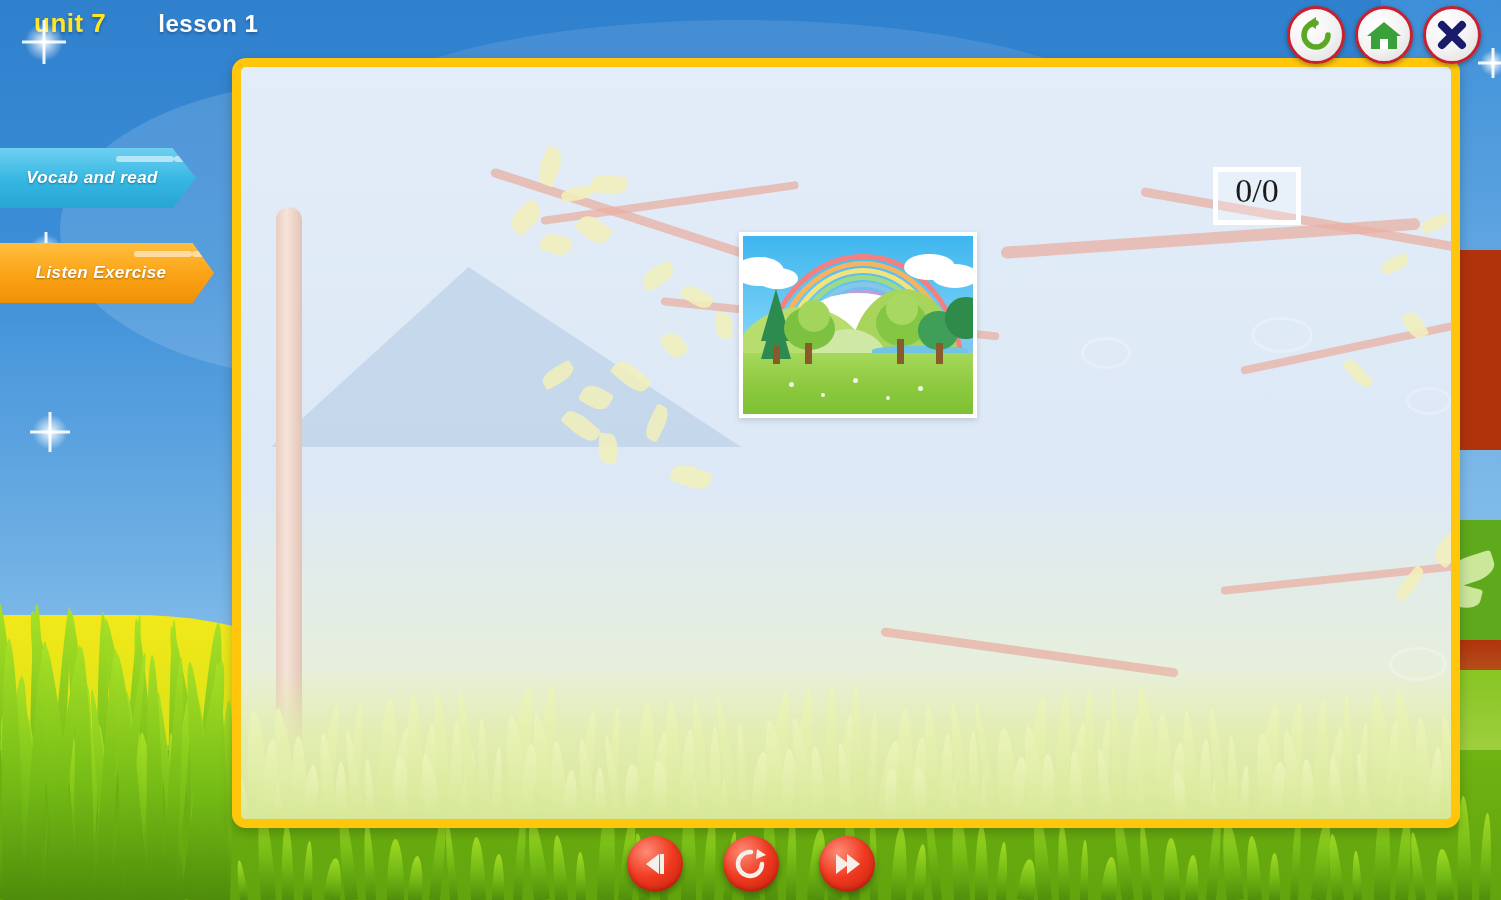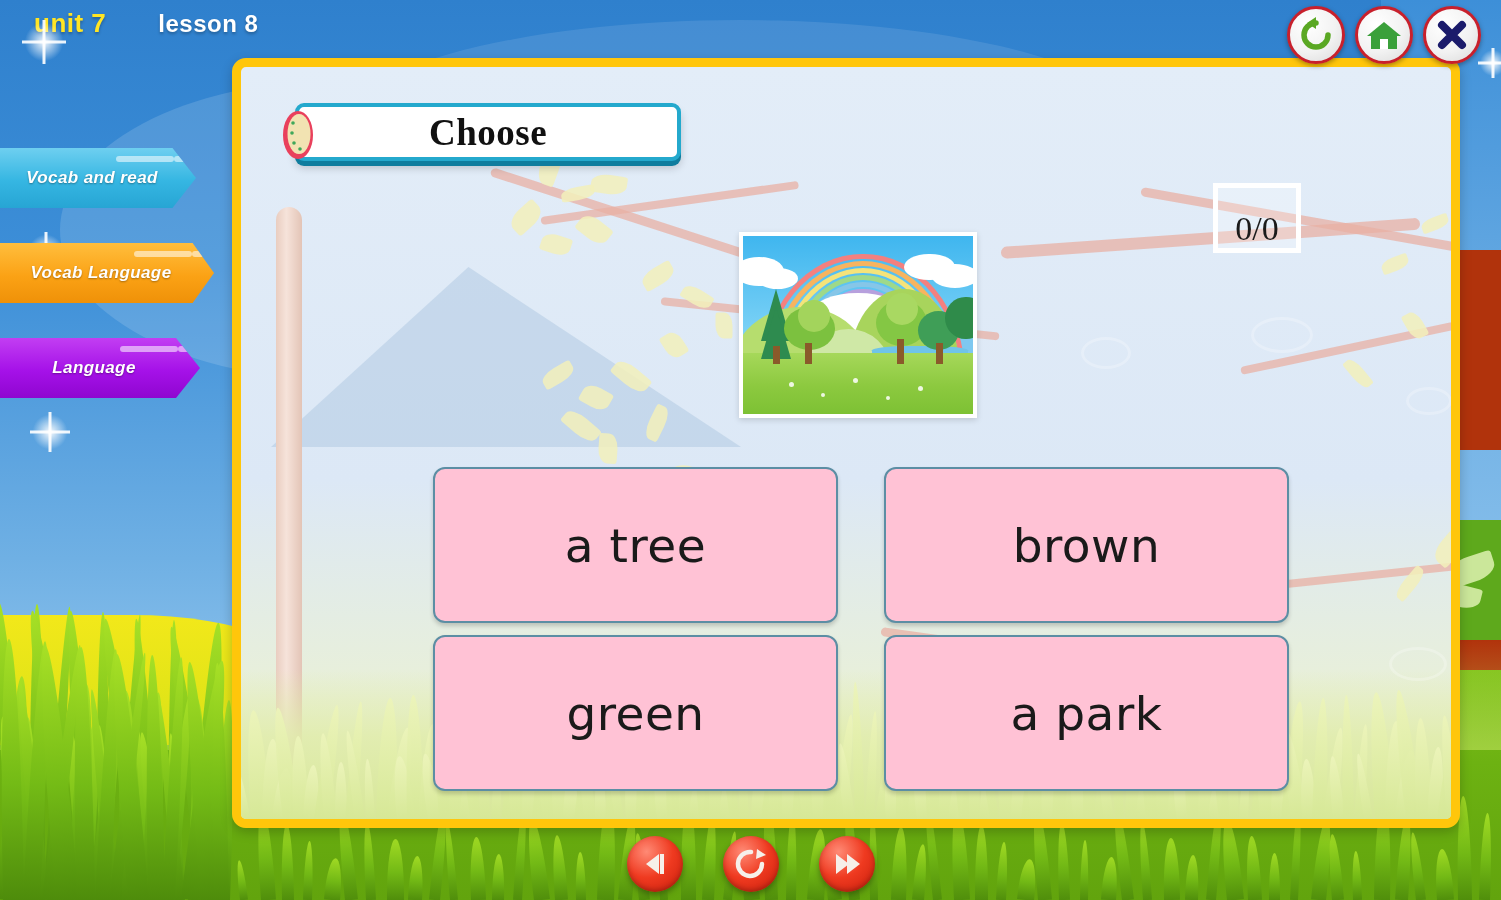--- a/index.html
+++ b/index.html
@@ -198,25 +198,25 @@
     box-sizing: border-box;
   }
   .title-text {
     font-family: "Liberation Serif", serif;
     font-size: 37px; font-weight: bold; color: #111111;
     letter-spacing: 0.5px;
   }
 
   
   .score-box {
-    position: absolute; right: 150px; top: 116px; z-index: 14;
-    width: 88px; height: 70px;
+    position: absolute; right: 150px; top: 100px; z-index: 14;
+    width: 88px; height: 58px;
     border: 5px solid #ffffff;
     background: rgba(255,255,255,0.25);
-    display: flex; align-items: flex-end; justify-content: center;
+    display: flex; align-items: flex-start; justify-content: center;
     box-sizing: border-box;
   }
   .score-text {
     font-family: "Liberation Serif", serif;
     font-size: 34px; color: #1b1b1b; font-weight: normal;
   }
 
   
   .prompt-image {
     position: absolute; left: 498px; top: 165px; z-index: 14;
@@ -478,21 +478,21 @@
       <div class="grass-blade" style="left:1374px; width:16px; height:102px; transform:rotate(1deg); opacity:.9; z-index:4;"></div>
       <div class="grass-blade" style="left:1395px; width:13px; height:85px; transform:rotate(4deg); opacity:.9; z-index:4;"></div>
       <div class="grass-blade" style="left:1416px; width:10px; height:68px; transform:rotate(-7deg); opacity:.9; z-index:4;"></div>
       <div class="grass-blade" style="left:1437px; width:17px; height:51px; transform:rotate(-4deg); opacity:.9; z-index:4;"></div>
       <div class="grass-blade" style="left:1458px; width:14px; height:104px; transform:rotate(-1deg); opacity:.9; z-index:4;"></div>
       <div class="grass-blade" style="left:1479px; width:11px; height:87px; transform:rotate(2deg); opacity:.9; z-index:4;"></div>
     </div>
 
   <div class="header-labels">
     <span class="unit-label">unit 7</span>
-    <span class="lesson-label">lesson 8</span>
+    <span class="lesson-label">lesson 1</span>
   </div>
   <div class="sparkle sparkle-a"></div>
   <div class="sparkle sparkle-b"></div>
   <div class="sparkle sparkle-c"></div>
   <div class="sparkle sparkle-d"></div>
 
   <div class="topright">
     <div class="circ-btn">
       <span>
         <svg width="38" height="38" viewBox="0 0 38 38">
@@ -521,26 +521,21 @@
 
   <div class="sidebar">
     <div class="side-item si-0">
       <span class="gloss"></span>
       <span class="gloss2"></span>
       <span class="side-label">Vocab and read</span>
     </div>
     <div class="side-item si-2">
       <span class="gloss"></span>
       <span class="gloss2"></span>
-      <span class="side-label">Vocab Language</span>
-    </div>
-    <div class="side-item si-3">
-      <span class="gloss"></span>
-      <span class="gloss2"></span>
-      <span class="side-label">Language</span>
+      <span class="side-label">Listen Exercise</span>
     </div>
   </div>
 
   <div class="panel">
 
     <div class="panel-mountain"></div>
     <div class="panel-pole"></div>
     <div id="panel-branches">
         <div class="branch" style="left:250px; top:100px; width:300px; height:9px; transform:rotate(18deg);"></div>
         <div class="branch" style="left:300px; top:150px; width:260px; height:8px; transform:rotate(-8deg);"></div>
@@ -695,35 +690,20 @@
         <div class="panel-blade" style="left:1185.6000000000001px; width:15px; height:72px; transform:rotate(3deg);"></div>
         <div class="panel-blade" style="left:1196px; width:14px; height:133px; transform:rotate(8deg);"></div>
         <div class="panel-blade" style="left:1206.4px; width:13px; height:104px; transform:rotate(-5deg);"></div>
         <div class="panel-blade" style="left:1216.8px; width:12px; height:75px; transform:rotate(0deg);"></div>
       </div>
     <div class="swirl" style="left:840px; top:270px; width:44px; height:26px;"></div>
     <div class="swirl" style="left:1010px; top:250px; width:56px; height:30px;"></div>
     <div class="swirl" style="left:1165px; top:320px; width:40px; height:22px;"></div>
     <div class="swirl" style="left:1148px; top:580px; width:52px; height:28px;"></div>
 
-    <div class="title-wrap">
-      <span class="title-badge">
-        <svg width="34" height="52" viewBox="0 0 34 52">
-          <ellipse cx="17" cy="26" rx="15" ry="24" fill="#e9405c"></ellipse>
-          <ellipse cx="18" cy="25" rx="11.5" ry="20" fill="#f2e3b2"></ellipse>
-          <circle cx="12" cy="14" r="1.8" fill="#3fa85a"></circle>
-          <circle cx="11" cy="24" r="1.8" fill="#3fa85a"></circle>
-          <circle cx="13" cy="34" r="1.8" fill="#3fa85a"></circle>
-          <circle cx="19" cy="40" r="1.8" fill="#3fa85a"></circle>
-        </svg>
-      </span>
-      <div class="title-bar">
-        <span class="title-text">Choose</span>
-      </div>
-    </div>
 
     <div class="score-box">
       <span class="score-text">0/0</span>
     </div>
 
     <div class="prompt-image">
       <div class="pi pi-sky"></div>
 
       <div class="rbband" style="left:8%;  top:10%; width:84%; height:66%; border-width:5px; border-color:#f3807f;"></div>
       <div class="rbband" style="left:12%; top:14%; width:76%; height:60%; border-width:5px; border-color:#f7b45f;"></div>
@@ -763,34 +743,20 @@
 
       <div class="pi pi-tree-crown" style="left:88%; top:34%; width:18%; height:24%; background:#2f8b4a;"></div>
 
       <div class="pi pi-dot" style="left:20%; top:82%; width:5px; height:5px;"></div>
       <div class="pi pi-dot" style="left:34%; top:88%; width:4px; height:4px;"></div>
       <div class="pi pi-dot" style="left:48%; top:80%; width:5px; height:5px;"></div>
       <div class="pi pi-dot" style="left:62%; top:90%; width:4px; height:4px;"></div>
       <div class="pi pi-dot" style="left:76%; top:84%; width:5px; height:5px;"></div>
     </div>
 
-    <div class="answers">
-      <div class="answer-btn">
-        <span class="answer-label">a tree</span>
-      </div>
-      <div class="answer-btn">
-        <span class="answer-label">brown</span>
-      </div>
-      <div class="answer-btn">
-        <span class="answer-label">green</span>
-      </div>
-      <div class="answer-btn">
-        <span class="answer-label">a park</span>
-      </div>
-    </div>
   </div>
 
   <div class="bottom-nav">
     <div class="nav-btn">
       <span>
         <svg width="32" height="32" viewBox="0 0 32 32">
           <polygon points="20,6 20,26 7,16" fill="#f6f0ea"></polygon>
           <rect x="21" y="6" width="4" height="20" fill="#f6f0ea"></rect>
         </svg>
       </span>

